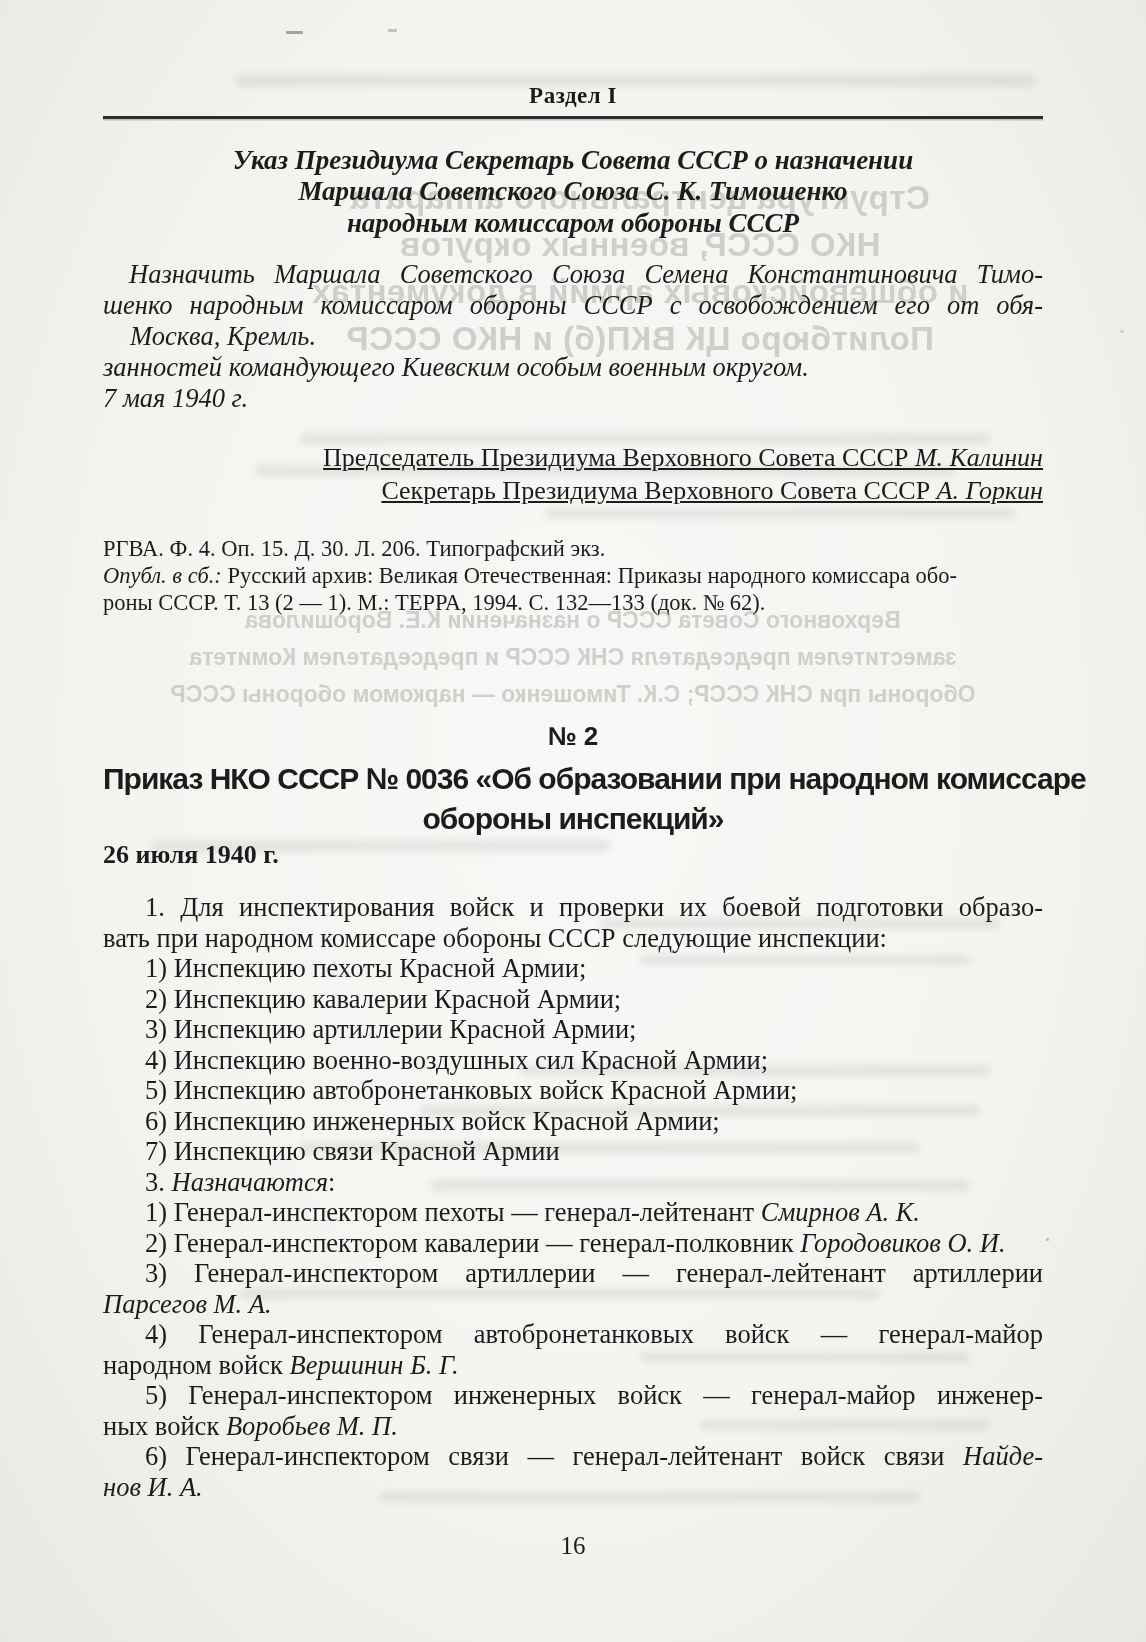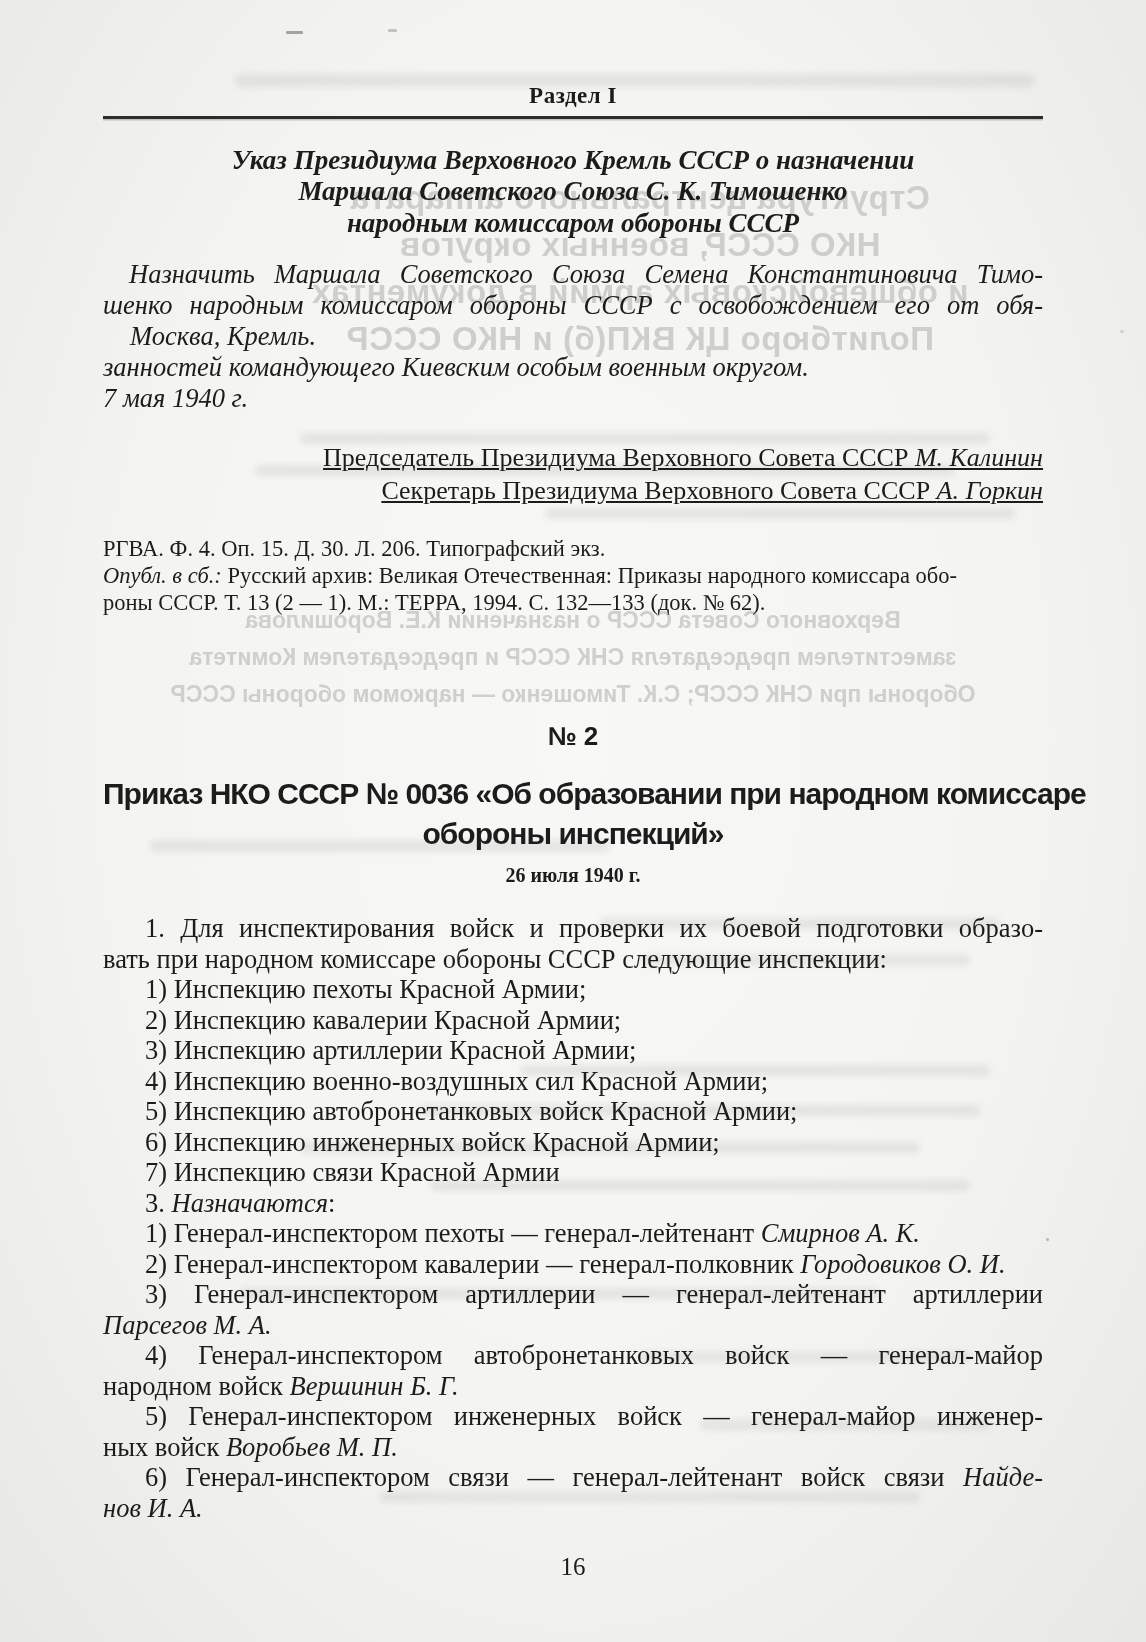--- a/index.html
+++ b/index.html
@@ -24,22 +24,22 @@
   
   .doc1-title{margin-top:26px;text-align:center;font-weight:bold;font-style:italic;font-size:27px;line-height:31.5px;}
   .doc1-body{margin-top:20px;font-size:26.5px;line-height:31px;font-style:italic;}
   .doc1-body .ind{text-indent:26px;}
   .doc1-body .ind2{text-indent:27px;}
   .sigs{margin-top:27px;text-align:right;font-size:26px;line-height:33px;text-decoration:underline;}
   .source{margin-top:28px;font-size:22.5px;line-height:27px;}
 
   
   .doc2-number{margin-top:106px;text-align:center;font-family:"Liberation Sans",sans-serif;font-weight:bold;font-size:26px;line-height:29px;}
-  .doc2-title{margin-top:23px;text-align:center;font-family:"Liberation Sans",sans-serif;font-weight:bold;font-size:30px;line-height:40px;letter-spacing:-1px;}
-  .doc2-date{margin-top:6px;text-align:center;font-weight:bold;font-size:20px;line-height:31px;}
+  .doc2-title{margin-top:8px;text-align:center;font-family:"Liberation Sans",sans-serif;font-weight:bold;font-size:30px;line-height:40px;letter-spacing:-1px;}
+  .doc2-date{text-align:left;font-weight:bold;font-size:26px;line-height:31px;}
   .doc2-body{margin-top:22px;font-size:26.5px;line-height:30.5px;}
   .doc2-body .ind{text-indent:42px;}
 
   .fill{text-align:justify;text-align-last:justify;text-justify:inter-word;white-space:normal;}
 
   .page-number{margin-top:29px;text-align:center;font-size:25px;line-height:30px;}
 
   
   .ghost{position:absolute;pointer-events:none;transform:scaleX(-1);color:#c8c8c4;font-family:"Liberation Sans",sans-serif;font-weight:bold;text-align:center;filter:blur(.6px);}
   .ghost-headings{left:67px;top:174px;width:1146px;font-size:33px;line-height:47px;letter-spacing:.5px;opacity:.85;}
@@ -86,21 +86,21 @@
   <div class="dash" style="left:388px;top:29px;width:9px;height:3px;opacity:.6"></div>
   <div class="speck" style="left:1046px;top:1238px;width:3px;height:3px"></div>
   <div class="speck" style="left:1120px;top:330px;width:4px;height:3px;opacity:.6"></div>
 
   <div class="content">
 
     <div class="section-label">Раздел I</div>
     <div class="rule"></div>
 
     <div class="doc1-title">
-        <div class="line">Указ Президиума Верховного Кремль СССР о назначении</div>
+        <div class="line">Указ Президиума Секретарь Совета СССР о назначении</div>
         <div class="line">Маршала Советского Союза С. К. Тимошенко</div>
         <div class="line">народным комиссаром обороны СССР</div>
       </div>
 
     <div class="doc1-body">
         <div class="line ind fill"><span>Назначить Маршала Советского Союза Семена Константиновича Тимо-</span></div>
         <div class="line fill"><span>шенко народным комиссаром обороны СССР с освобождением его от обя-</span></div>
         <div class="line ind2"><span>Москва, Кремль.</span></div>
         <div class="line"><span>занностей командующего Киевским особым военным округом.</span></div>
         <div class="line"><span>7 мая 1940 г.</span></div>

